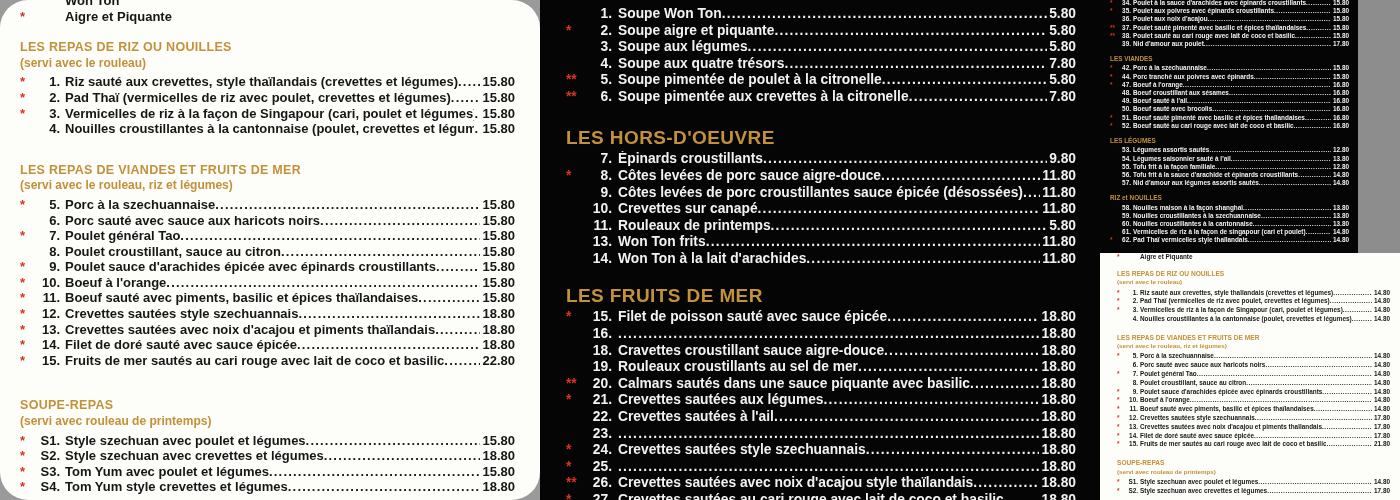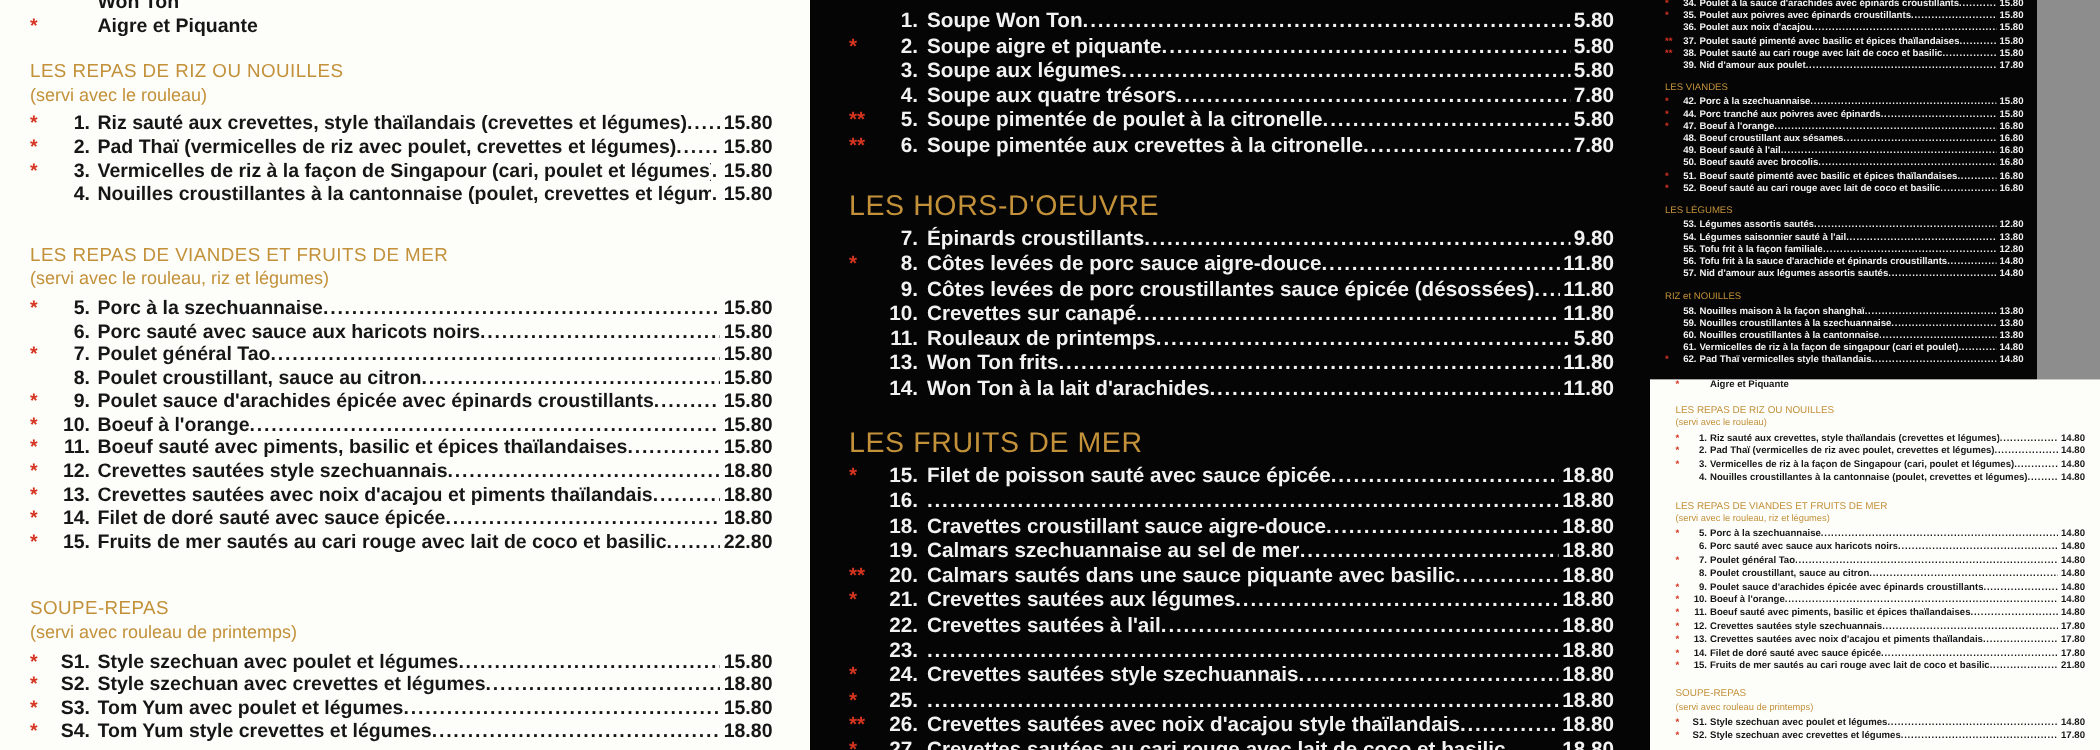--- a/index.html
+++ b/index.html
@@ -19,24 +19,24 @@
   #gray-strip{position:absolute;left:1358px;top:0;width:42px;height:253px;background:var(--gray);}
   #panel-right-bottom{left:1100px;top:253px;width:300px;height:247px;padding:2px 10px 0 17px;}
 
   .mi{display:flex;align-items:baseline;white-space:nowrap;font-weight:bold;}
   .star{color:var(--red);flex:none;}
   .num{flex:none;text-align:right;}
   .lbl{flex:0 1 auto;min-width:0;overflow:hidden;}
   .dots{flex:1 1 6px;min-width:6px;overflow:hidden;}
   .dots::after{content:"........................................................................................................................................................................................";}
   .price{flex:none;margin-left:2px;}
-  .sec-title,.sec-sub{color:var(--gold);font-weight:normal;line-height:1.15;}
+  .sec-title,.sec-sub{color:var(--gold);font-weight:bold;line-height:1.15;}
 
   
-  .size-md{font-size:13px;}
+  .size-md{font-size:13px;border-radius:28px;}
   .size-md .mi{height:15.6px;line-height:15.6px;}
   .size-md .star{width:13px;}
   .size-md .num{width:27px;padding-right:5px;}
   .size-md .dots::after{letter-spacing:1.2px;}
   .size-md .sec-title{font-size:12.5px;letter-spacing:.3px;margin-bottom:2px;}
   .size-md .sec-sub{font-size:12px;margin-bottom:4px;}
   #panel-left > .mi:first-child{margin-top:-7px;}
   #panel-left .sec-0{margin-top:16px;}
   #panel-left .sec-1{margin-top:26px;}
   #panel-left .sec-2{margin-top:30px;}
@@ -350,21 +350,21 @@
         <div class="mi">
           <span class="star"></span>
           <span class="num">18.</span>
           <span class="lbl">Cravettes croustillant sauce aigre-douce</span>
           <span class="dots"></span>
           <span class="price">18.80</span>
         </div>
         <div class="mi">
           <span class="star"></span>
           <span class="num">19.</span>
-          <span class="lbl">Calmars szechuannaise au sel de mer</span>
+          <span class="lbl">Rouleaux croustillants au sel de mer</span>
           <span class="dots"></span>
           <span class="price">18.80</span>
         </div>
         <div class="mi">
           <span class="star">**</span>
           <span class="num">20.</span>
           <span class="lbl">Calmars sautés dans une sauce piquante avec basilic</span>
           <span class="dots"></span>
           <span class="price">18.80</span>
         </div>

